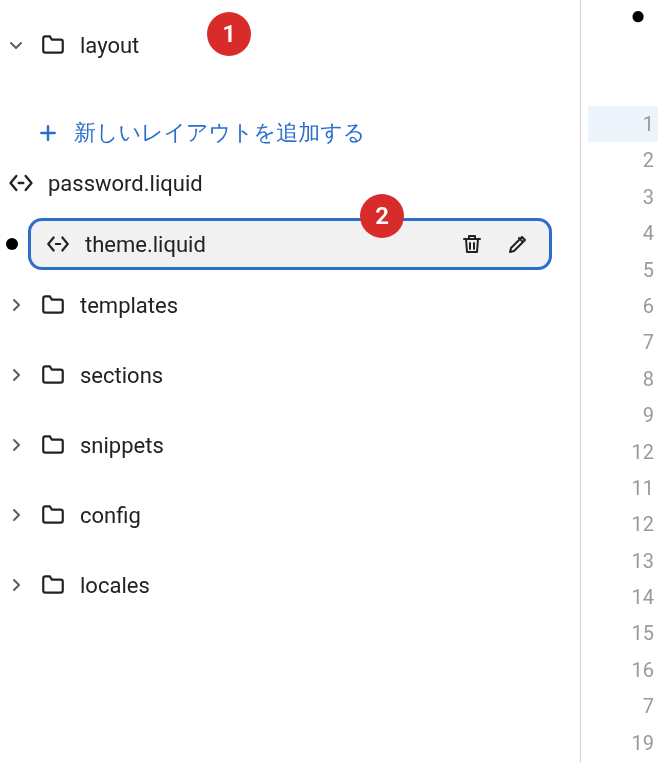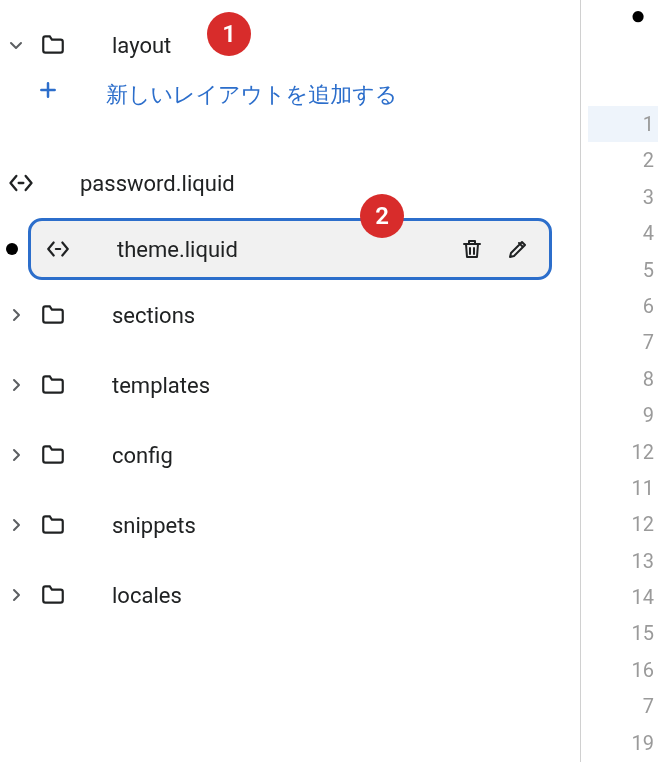--- a/index.html
+++ b/index.html
@@ -32,45 +32,45 @@
     justify-content: center;
     color: #5c5f62;
   }
   .chev svg { width: 16px; height: 16px; }
   .icon-slot {
     width: 30px;
     display: flex;
     justify-content: center;
   }
   .icon-slot svg { width: 26px; height: 26px; stroke: #202223; stroke-width: 2; }
-  .label { font-size: 22px; margin-left: 32px; }
+  .label { font-size: 22px; }
   .add-row {
     display: flex;
-    align-items: flex-start;
+    align-items: flex-end;
     height: 68px;
     padding-left: 38px;
     gap: 16px;
     color: #2c6ecb;
     cursor: pointer;
   }
   .add-row .plus svg { stroke: #2c6ecb; width: 20px; height: 20px; stroke-width: 3; }
   .add-row .label { color: #2c6ecb; font-size: 22px; }
   .file-row { }
   .file-row .icon-slot svg { width: 28px; height: 28px; }
   .selected-wrap {
     position: relative;
     margin: 0 28px 0 28px;
   }
   .selected {
     border: 3px solid #2c6ecb;
     border-radius: 14px;
     background: #f1f1f1;
     display: flex;
     align-items: center;
-    height: 62px;
+    height: 52px;
     padding: 0 14px 0 12px;
     gap: 12px;
   }
   .modified-dot {
     position: absolute;
     left: -22px;
     top: 50%;
     transform: translateY(-50%);
     width: 12px; height: 12px;
     border-radius: 50%;
@@ -192,63 +192,63 @@
     <span class="chev">
       <svg viewBox="0 0 16 16" fill="none">
           <path d="M6 3l5 5-5 5" stroke="currentColor" stroke-width="2" stroke-linecap="round" stroke-linejoin="round"></path>
         </svg>
     </span>
     <span class="icon-slot">
       <svg viewBox="0 0 24 24" fill="none">
           <path d="M3 6a2 2 0 0 1 2-2h4l2 3h8a2 2 0 0 1 2 2v8a2 2 0 0 1-2 2H5a2 2 0 0 1-2-2V6z"></path>
         </svg>
     </span>
+    <span class="label">templates</span>
+  </div>
+
+  <div class="row">
+    <span class="chev">
+      <svg viewBox="0 0 16 16" fill="none">
+          <path d="M6 3l5 5-5 5" stroke="currentColor" stroke-width="2" stroke-linecap="round" stroke-linejoin="round"></path>
+        </svg>
+    </span>
+    <span class="icon-slot">
+      <svg viewBox="0 0 24 24" fill="none">
+          <path d="M3 6a2 2 0 0 1 2-2h4l2 3h8a2 2 0 0 1 2 2v8a2 2 0 0 1-2 2H5a2 2 0 0 1-2-2V6z"></path>
+        </svg>
+    </span>
     <span class="label">sections</span>
   </div>
 
   <div class="row">
     <span class="chev">
       <svg viewBox="0 0 16 16" fill="none">
           <path d="M6 3l5 5-5 5" stroke="currentColor" stroke-width="2" stroke-linecap="round" stroke-linejoin="round"></path>
         </svg>
     </span>
     <span class="icon-slot">
       <svg viewBox="0 0 24 24" fill="none">
           <path d="M3 6a2 2 0 0 1 2-2h4l2 3h8a2 2 0 0 1 2 2v8a2 2 0 0 1-2 2H5a2 2 0 0 1-2-2V6z"></path>
         </svg>
     </span>
-    <span class="label">templates</span>
+    <span class="label">snippets</span>
   </div>
 
   <div class="row">
     <span class="chev">
       <svg viewBox="0 0 16 16" fill="none">
           <path d="M6 3l5 5-5 5" stroke="currentColor" stroke-width="2" stroke-linecap="round" stroke-linejoin="round"></path>
         </svg>
     </span>
     <span class="icon-slot">
       <svg viewBox="0 0 24 24" fill="none">
           <path d="M3 6a2 2 0 0 1 2-2h4l2 3h8a2 2 0 0 1 2 2v8a2 2 0 0 1-2 2H5a2 2 0 0 1-2-2V6z"></path>
         </svg>
     </span>
     <span class="label">config</span>
-  </div>
-
-  <div class="row">
-    <span class="chev">
-      <svg viewBox="0 0 16 16" fill="none">
-          <path d="M6 3l5 5-5 5" stroke="currentColor" stroke-width="2" stroke-linecap="round" stroke-linejoin="round"></path>
-        </svg>
-    </span>
-    <span class="icon-slot">
-      <svg viewBox="0 0 24 24" fill="none">
-          <path d="M3 6a2 2 0 0 1 2-2h4l2 3h8a2 2 0 0 1 2 2v8a2 2 0 0 1-2 2H5a2 2 0 0 1-2-2V6z"></path>
-        </svg>
-    </span>
-    <span class="label">snippets</span>
   </div>
 
 
   <div class="row">
     <span class="chev">
       <svg viewBox="0 0 16 16" fill="none">
           <path d="M6 3l5 5-5 5" stroke="currentColor" stroke-width="2" stroke-linecap="round" stroke-linejoin="round"></path>
         </svg>
     </span>
     <span class="icon-slot">

